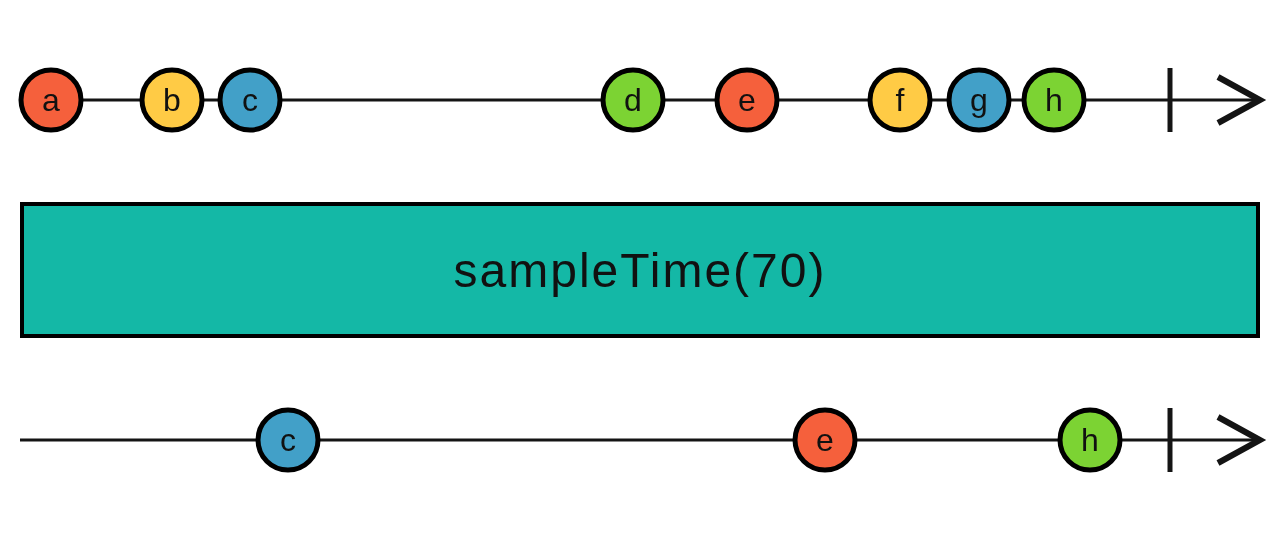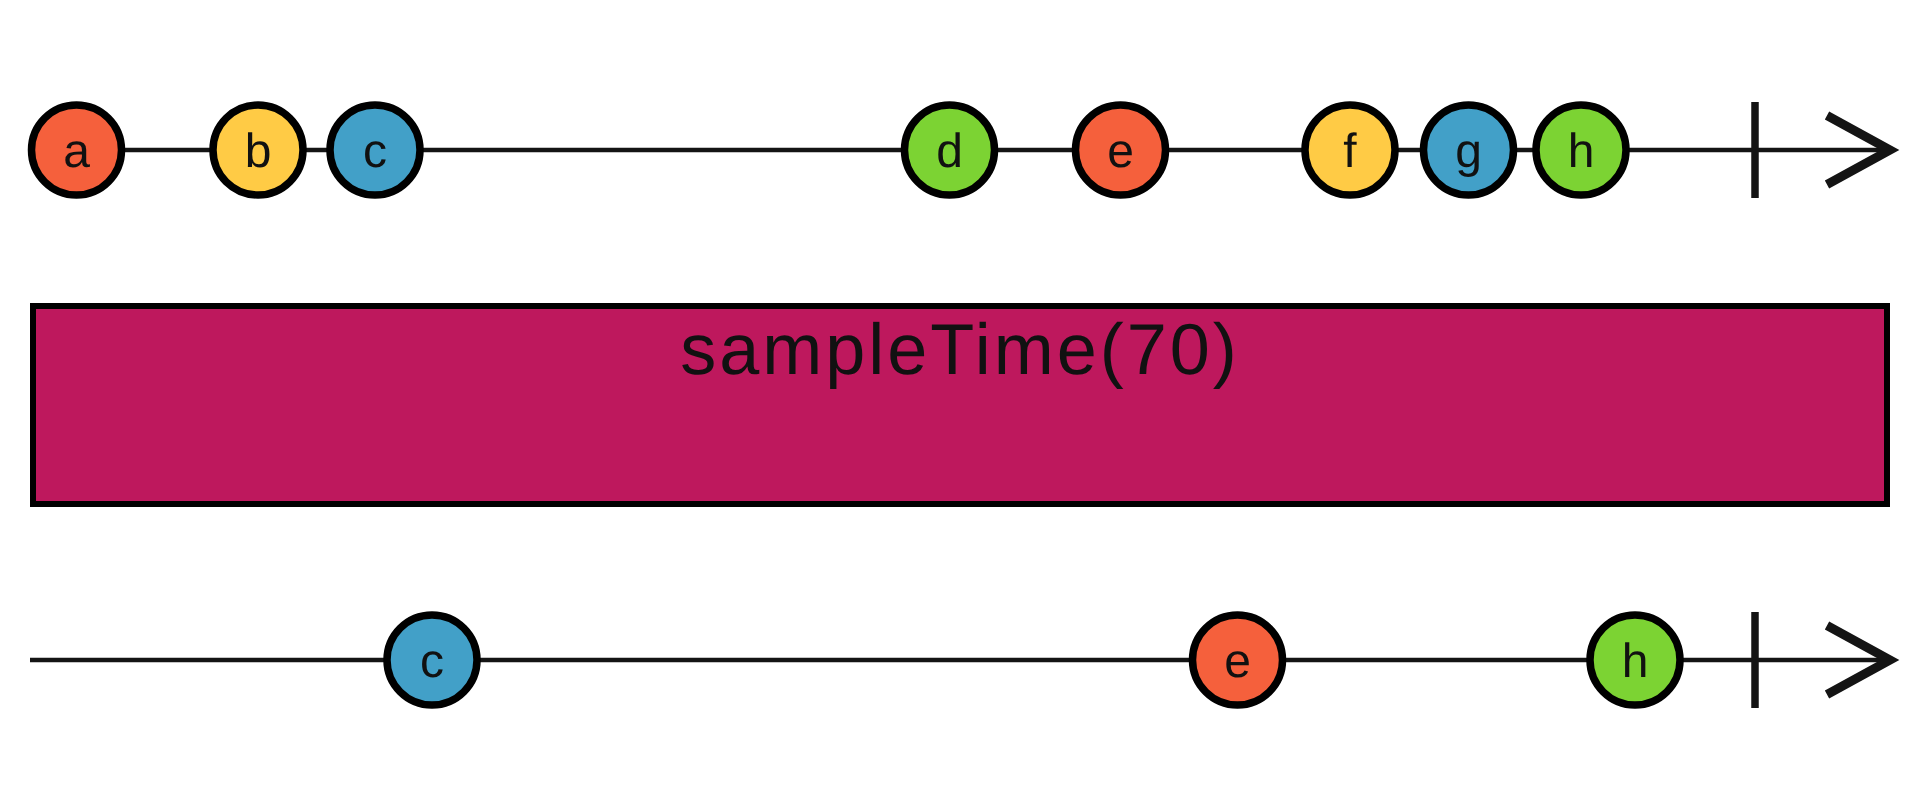--- a/index.html
+++ b/index.html
@@ -25,22 +25,23 @@
   #input-tl  { top: 0; }
   #output-tl { top: 340px; }
   .op-box {
     position: absolute;
     left: 20px;
     top: 202px;
     width: 1240px;
     height: 136px;
     box-sizing: border-box;
     border: 4px solid #000000;
-    background: #be185d;
+    background: #14b8a6;
     display: flex;
+    align-items: center;
     justify-content: center;
   }
   .op-label {
     font-size: 48px;
     letter-spacing: 2px;
     color: #111111;
     white-space: nowrap;
   }
   .marble-text {
     font-family: "Liberation Sans", sans-serif;

